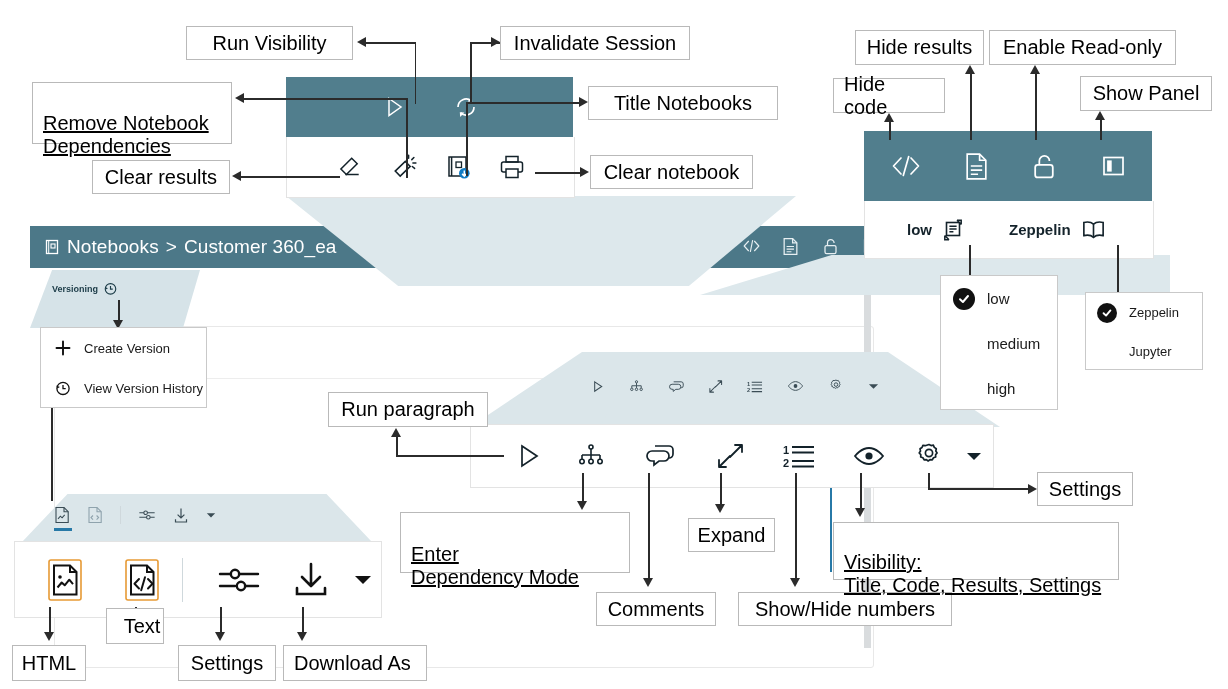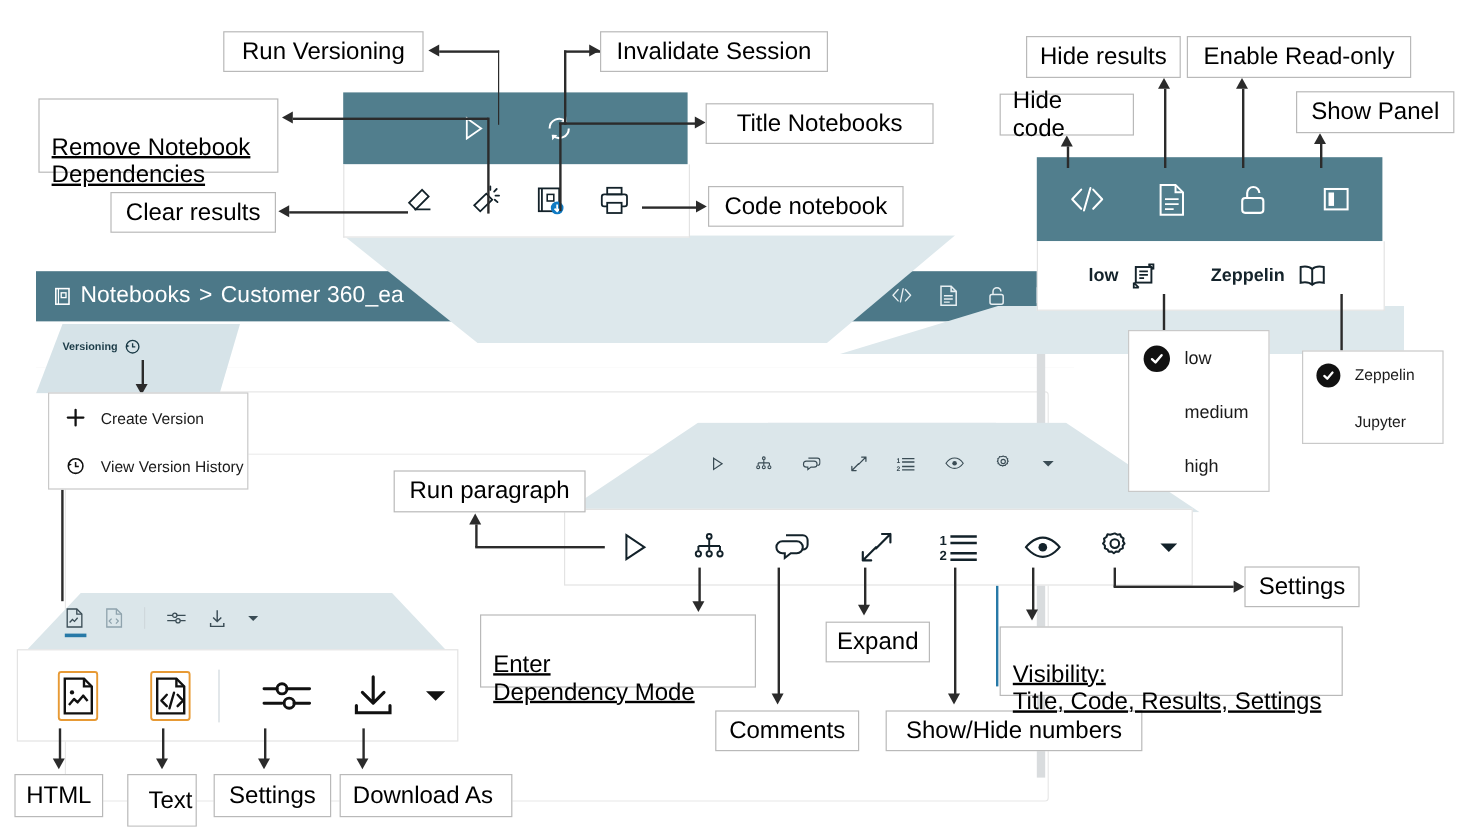--- a/index.html
+++ b/index.html
@@ -551,21 +551,21 @@
           </svg>
       </span>
       <span>Zeppelin</span>
     </div>
     <div class="menu-item" style="height:39px;padding-left:43px;">
       <span>Jupyter</span>
     </div>
   </div>
 
   <div class="callout" style="left:186px;top:26px;width:167px;height:34px;justify-content:center;">
-    <span>Run Versioning</span>
+    <span>Run Visibility</span>
   </div>
   <div class="ln lnh" style="left:366px;top:42px;width:50px;"></div>
   <div class="ln lnv" style="left:414.5px;top:42px;height:62px;"></div>
   <div class="arrow ar-left" style="left:357px;top:37px;"></div>
 
   <div class="callout" style="left:500px;top:26px;width:190px;height:34px;justify-content:center;">
     <span>Invalidate Session</span>
   </div>
   <div class="ln lnh" style="left:470px;top:42px;width:30px;"></div>
   <div class="ln lnv" style="left:470px;top:42px;height:62px;"></div>
@@ -586,21 +586,21 @@
   <div class="ln lnv" style="left:466px;top:102px;height:74px;"></div>
   <div class="arrow ar-right" style="left:579px;top:97px;"></div>
 
   <div class="callout" style="left:92px;top:160px;width:138px;height:34px;justify-content:center;">
     <span>Clear results</span>
   </div>
   <div class="ln lnh" style="left:241px;top:176px;width:99px;"></div>
   <div class="arrow ar-left" style="left:232px;top:171px;"></div>
 
   <div class="callout" style="left:590px;top:155px;width:163px;height:34px;justify-content:center;">
-    <span>Code notebook</span>
+    <span>Clear notebook</span>
   </div>
   <div class="ln lnh" style="left:535px;top:172px;width:46px;"></div>
   <div class="arrow ar-right" style="left:580px;top:167px;"></div>
 
   <div class="callout" style="left:833px;top:78px;width:112px;height:35px;justify-content:center;">
     <span>Hide code</span>
   </div>
   <div class="ln lnv" style="left:889px;top:122px;height:18px;"></div>
   <div class="arrow ar-up" style="left:884px;top:113px;"></div>
 
@@ -678,21 +678,21 @@
   <div class="ln lnv" style="left:928px;top:473px;height:16px;"></div>
   <div class="ln lnh" style="left:928px;top:488px;width:100px;"></div>
   <div class="arrow ar-right" style="left:1028px;top:484px;"></div>
 
   <div class="callout" style="left:12px;top:645px;width:74px;height:36px;justify-content:center;">
     <span>HTML</span>
   </div>
   <div class="ln lnv" style="left:49px;top:607px;height:28px;"></div>
   <div class="arrow ar-down" style="left:44px;top:632px;"></div>
 
-  <div class="callout" style="left:106px;top:645px;width:58px;height:44px;justify-content:center;padding-left:24px;">
+  <div class="callout" style="left:106px;top:608px;width:58px;height:36px;justify-content:center;padding-left:24px;">
     <span>Text</span>
   </div>
   <div class="ln lnv" style="left:135px;top:607px;height:28px;"></div>
   <div class="arrow ar-down" style="left:130px;top:632px;"></div>
 
   <div class="callout" style="left:178px;top:645px;width:98px;height:36px;justify-content:center;">
     <span>Settings</span>
   </div>
   <div class="ln lnv" style="left:220px;top:607px;height:28px;"></div>
   <div class="arrow ar-down" style="left:215px;top:632px;"></div>

